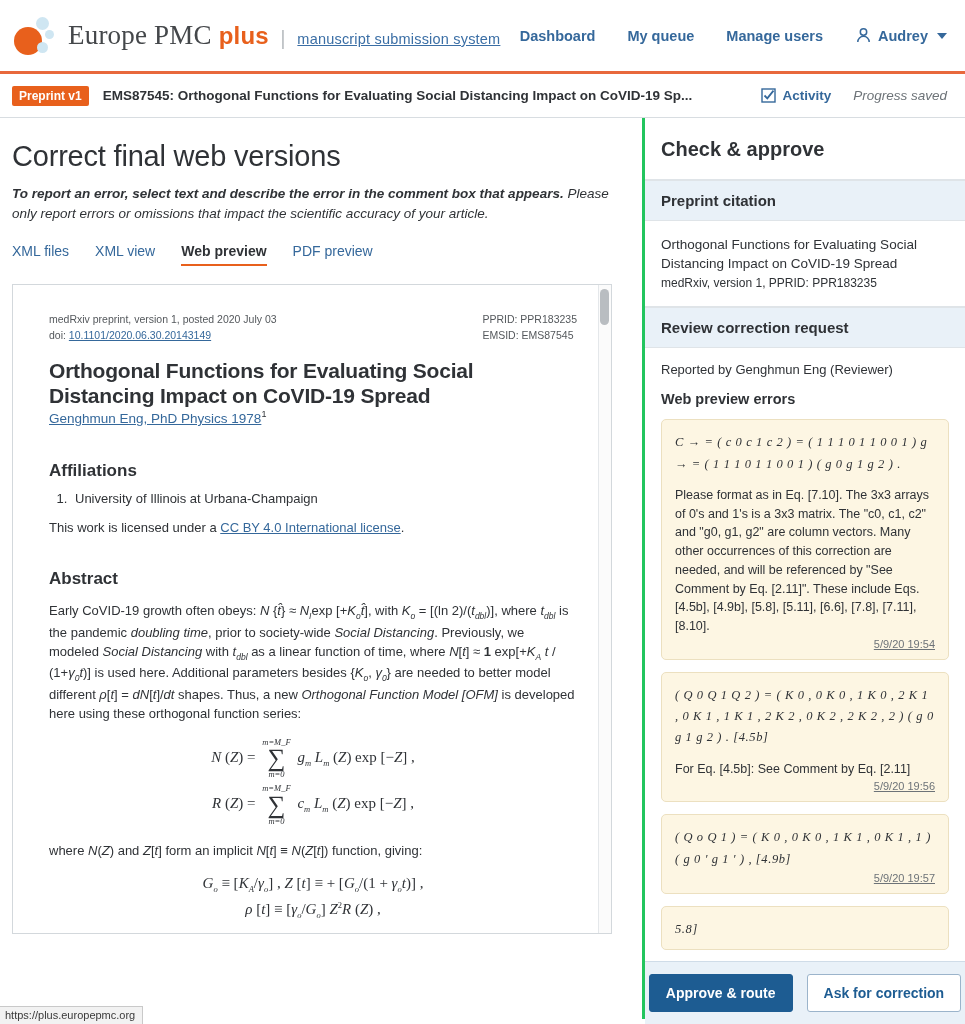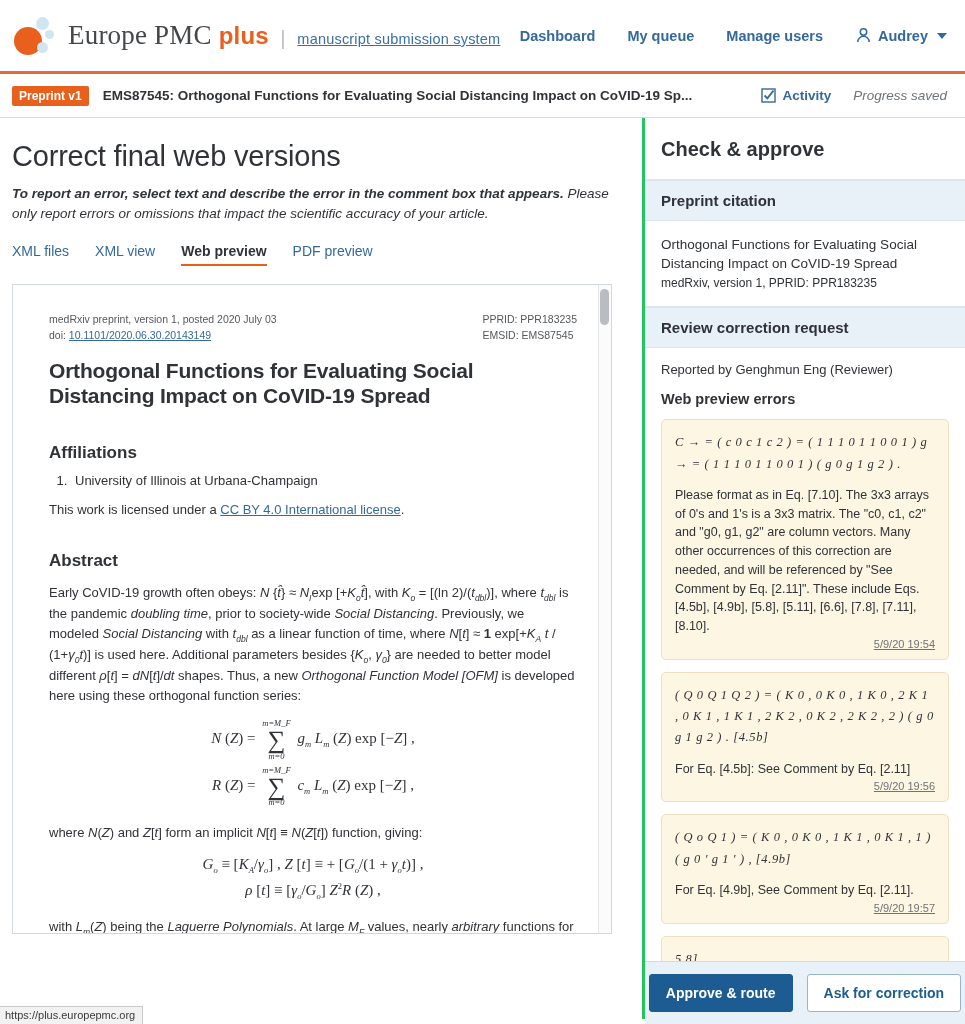--- a/index.html
+++ b/index.html
@@ -288,20 +288,23 @@
             <div><span>doi: </span><a href="#">10.1101/2020.06.30.20143149</a></div>
           </div>
           <div>
             <div>PPRID: PPR183235</div>
             <div>EMSID: EMS87545</div>
           </div>
         </div>
 
         <div class="doc-title">Orthogonal Functions for Evaluating Social Distancing Impact on CoVID-19 Spread</div>
 
+        <div>
+          <a href="#" class="doc-author"><span>Genghmun Eng, PhD Physics 1978</span></a><sup style="font-size:9px;color:#2f3236;">1</sup>
+        </div>
 
         <div class="doc-h2">Affiliations</div>
         <ol class="aff-list">
           <li>University of Illinois at Urbana-Champaign</li>
         </ol>
 
         <div class="license">
           <span>This work is licensed under a </span><a href="#">CC BY 4.0 International license</a><span>.</span>
         </div>
 
@@ -379,21 +382,20 @@
       </div>
 
       <div class="card">
         <div class="card-eq">( Q 0 Q 1 Q 2 ) = ( K 0 , 0 K 0 , 1 K 0 , 2 K 1 , 0 K 1 , 1 K 1 , 2 K 2 , 0 K 2 , 2 K 2 , 2 ) ( g 0 g 1 g 2 ) . [4.5b]</div>
         <div class="card-text">For Eq. [4.5b]: See Comment by Eq. [2.11]</div>
         <div class="card-time">5/9/20 19:56</div>
       </div>
 
       <div class="card">
         <div class="card-eq">( Q o Q 1 ) = ( K 0 , 0 K 0 , 1 K 1 , 0 K 1 , 1 ) ( g 0 ′ g 1 ′ ) , [4.9b]</div>
-        <div class="card-text">For Eq. [4.9b], See Comment by Eq. [2.11].</div>
         <div class="card-time">5/9/20 19:57</div>
       </div>
 
       <div class="card">
         <div class="card-eq">5.8]</div>
       </div>
     </div>
   </div>
 </div>
 

